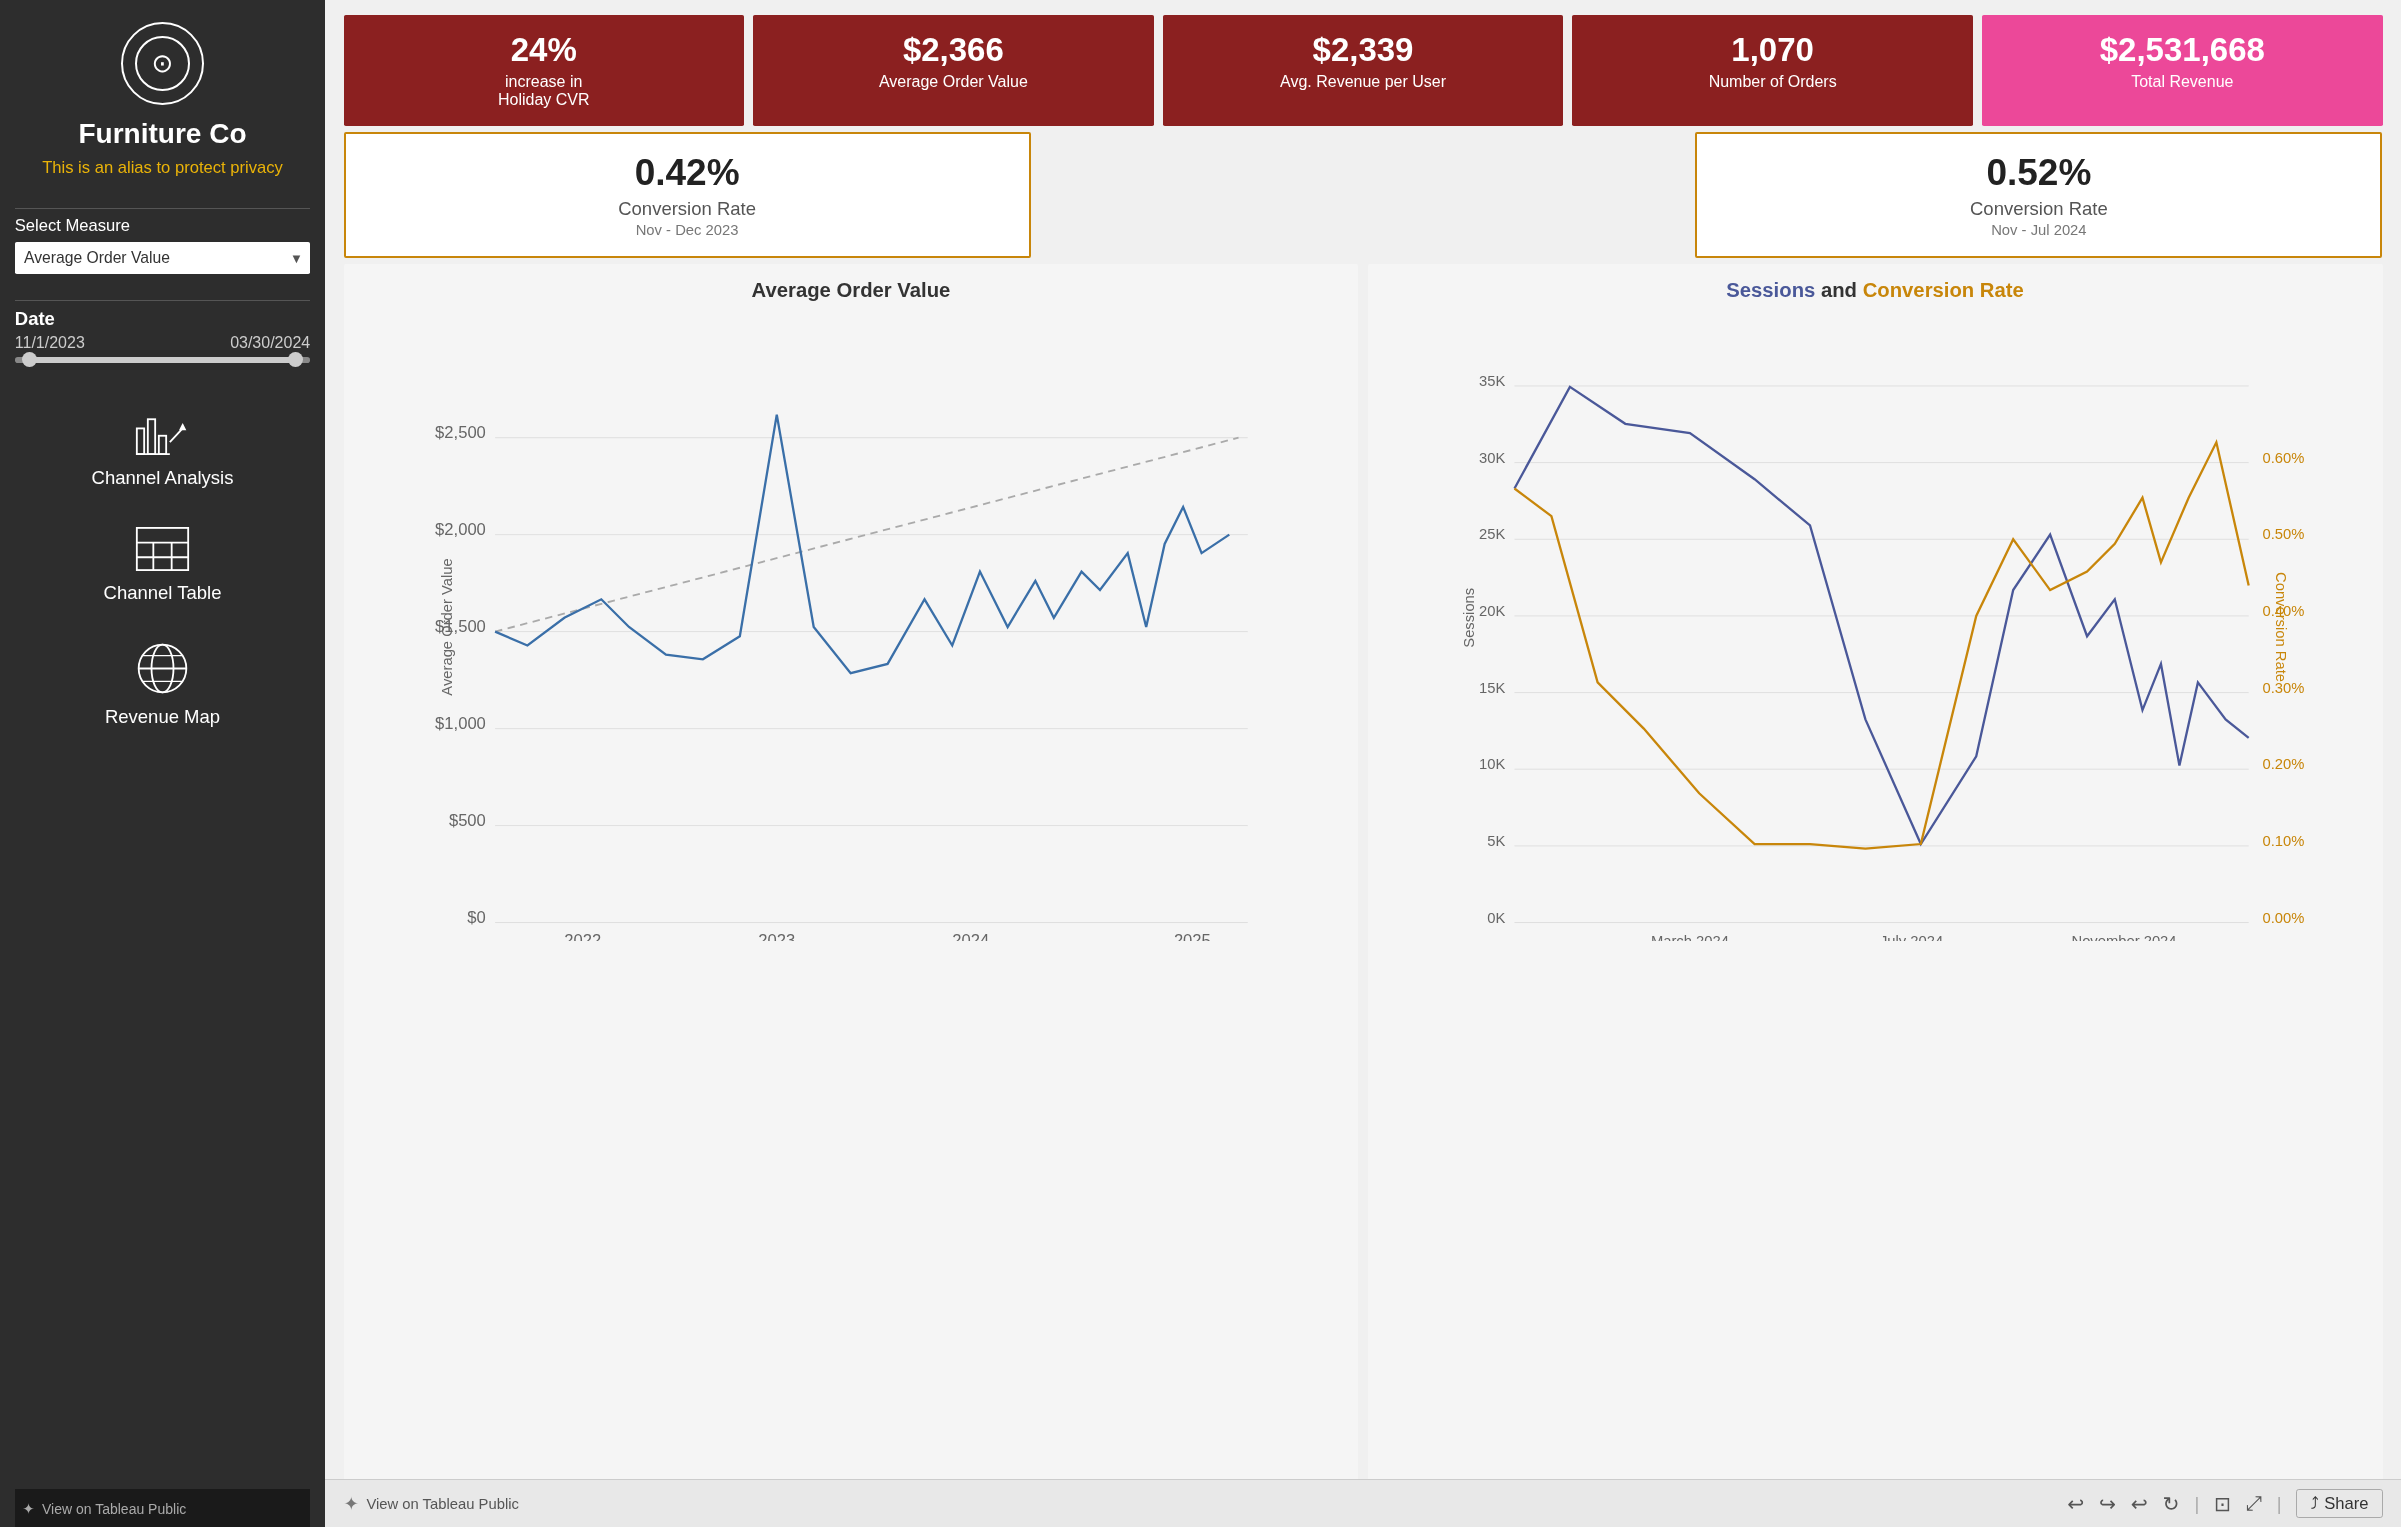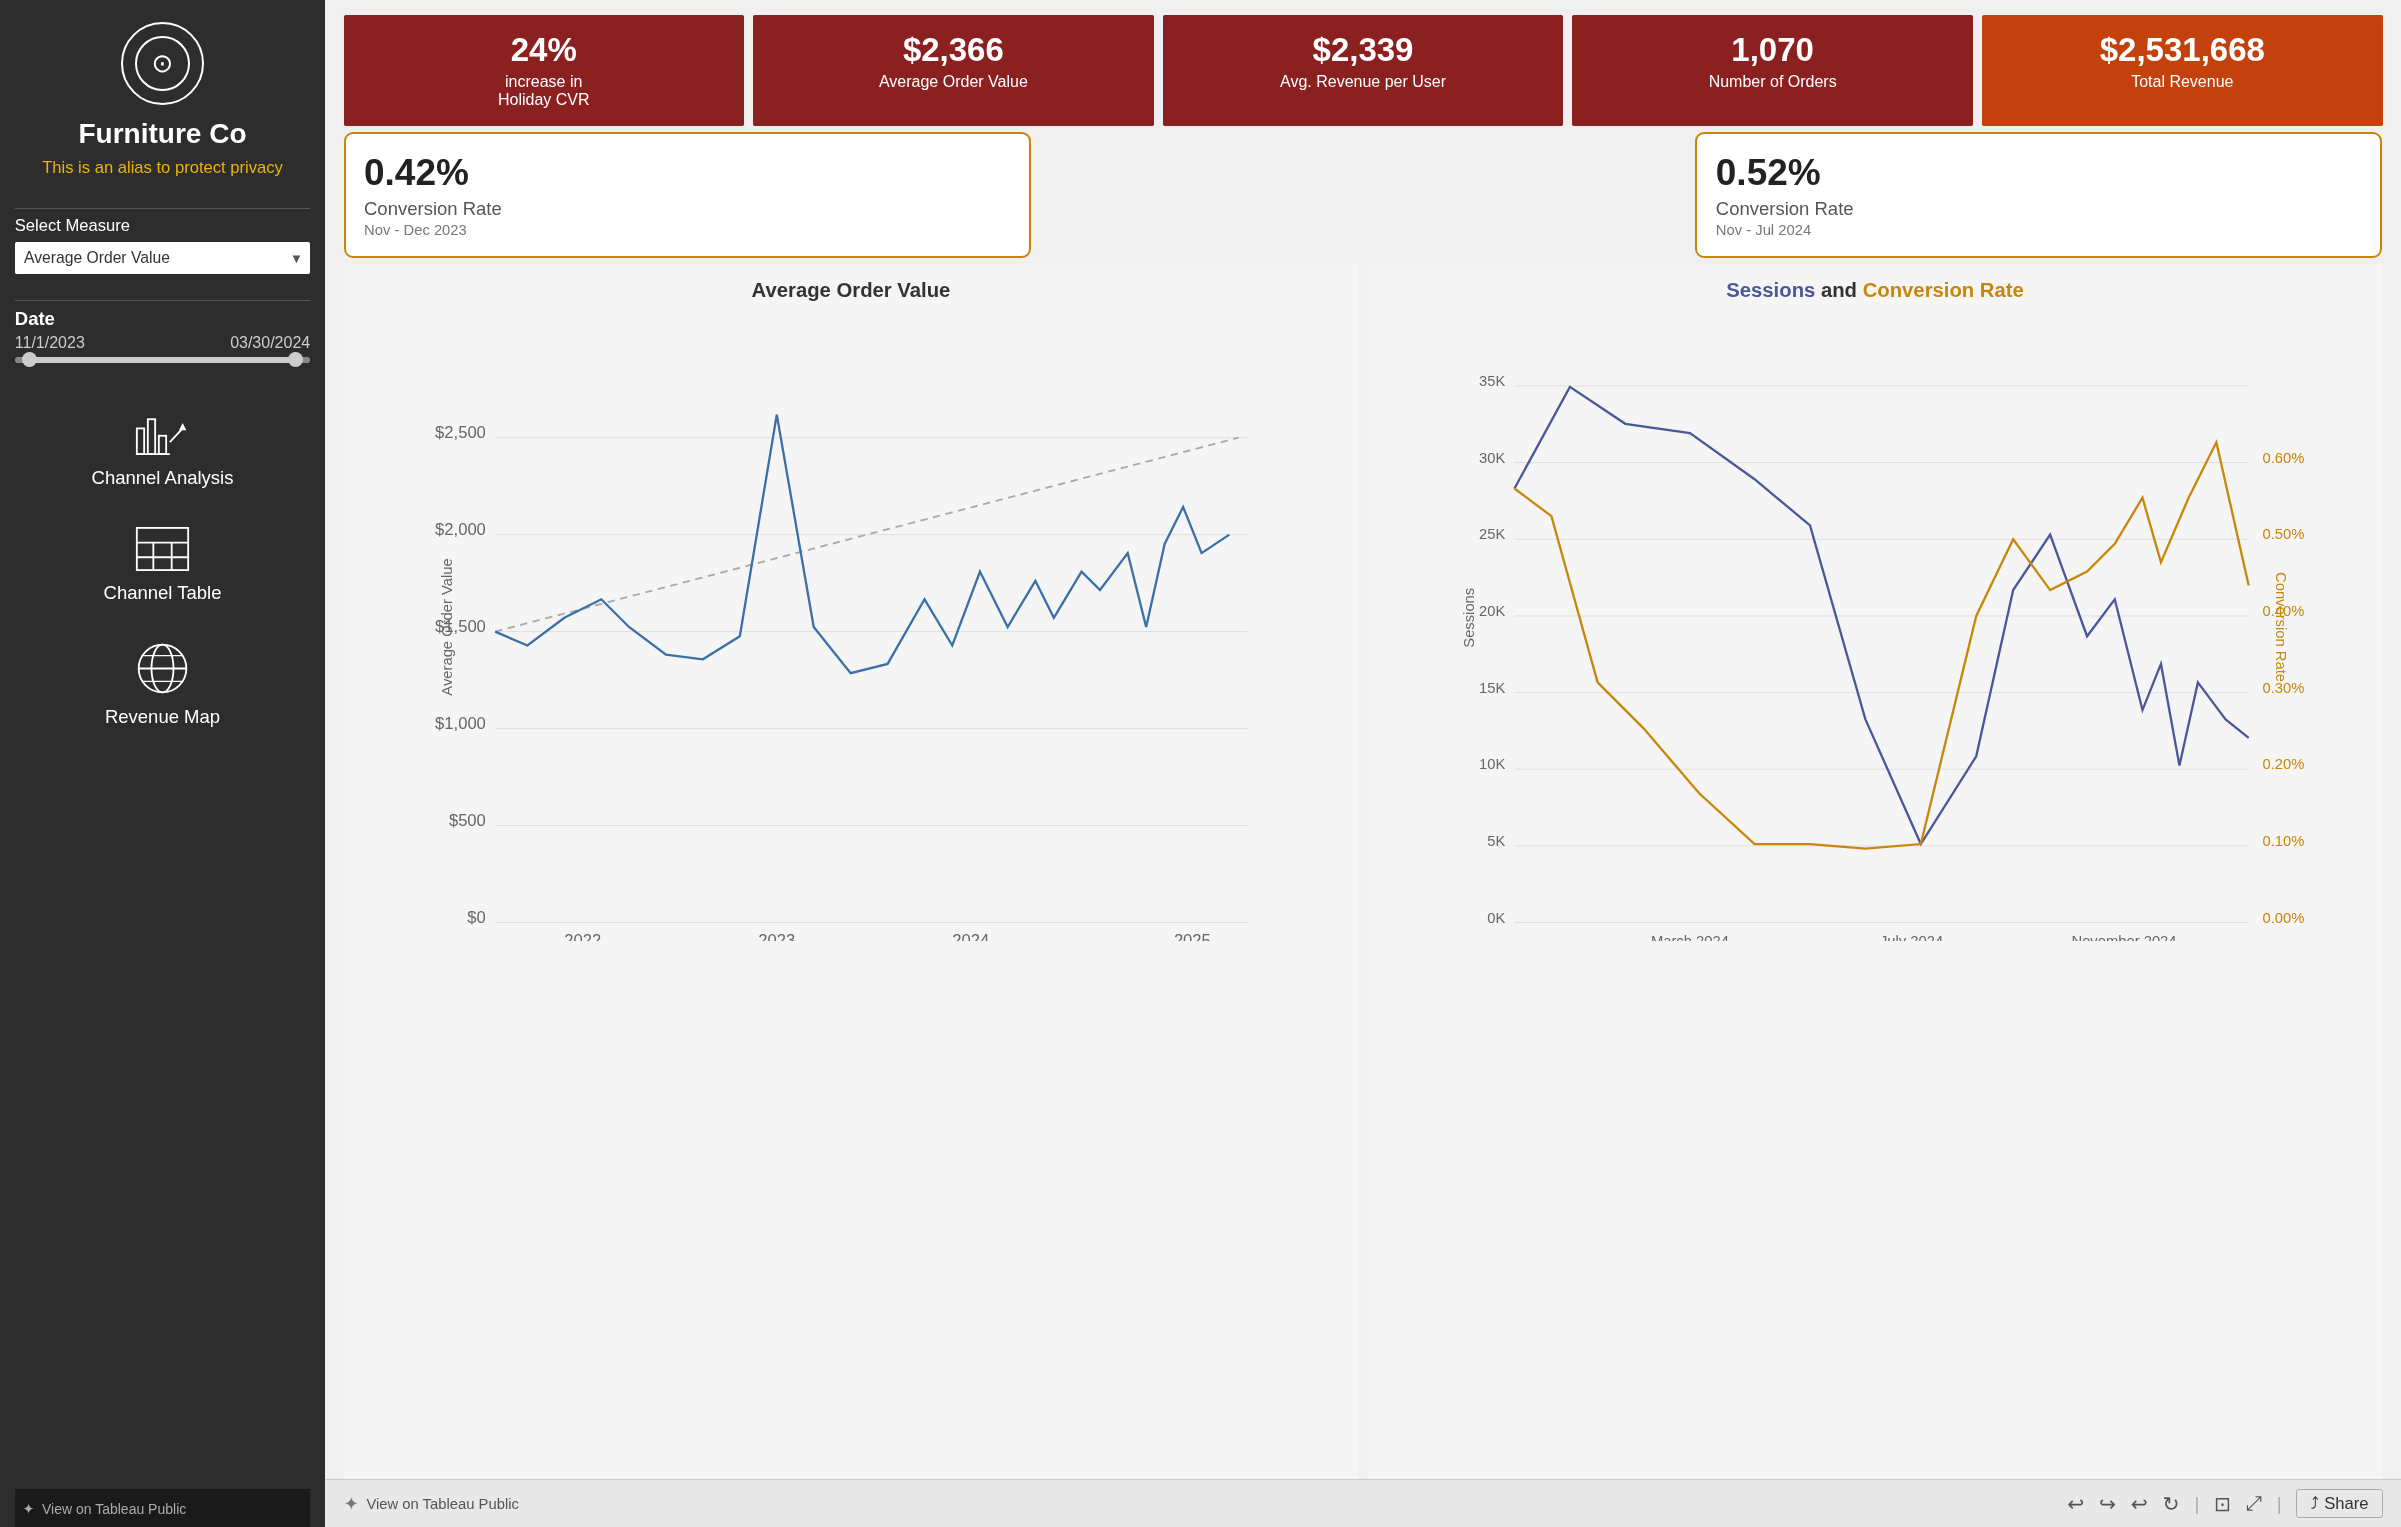--- a/index.html
+++ b/index.html
@@ -109,21 +109,22 @@
     .kpi-value { font-size: 33px; font-weight: bold; }
     .kpi-label { font-size: 16px; margin-top: 3.7px; }
 
     
     .cvr-row { display: flex; gap: 9.2px; }
     .cvr-card {
       flex: 1;
       background: #fff;
       border: 2.8px solid #c8860a;
       padding: 18.5px;
-      border-radius: 9px;
+      text-align: center;
+      border-radius: 2px;
     }
     .cvr-value { font-size: 37px; font-weight: bold; color: #222; }
     .cvr-label { font-size: 18.5px; color: #555; margin-top: 3.7px; }
     .cvr-date { font-size: 14.8px; color: #777; margin-top: 1.8px; }
     .cvr-spacer { flex: 1; background: transparent; border: none; }
 
     
     .charts-row { display: flex; gap: 9.2px; flex: 1; }
     .chart-container {
       flex: 1;
@@ -268,21 +269,21 @@
       <div class="kpi-label">Average Order Value</div>
     </div>
     <div class="kpi-card" style="background:#8b2020">
       <div class="kpi-value">$2,339</div>
       <div class="kpi-label">Avg. Revenue per User</div>
     </div>
     <div class="kpi-card" style="background:#8b2020">
       <div class="kpi-value">1,070</div>
       <div class="kpi-label">Number of Orders</div>
     </div>
-    <div class="kpi-card" style="background:#c2410c">
+    <div class="kpi-card" style="background:#ec4899">
       <div class="kpi-value">$2,531,668</div>
       <div class="kpi-label">Total Revenue</div>
     </div>
   </div>
 
   <div class="cvr-row">
     <div class="cvr-card">
       <div class="cvr-value">0.42%</div>
       <div class="cvr-label">Conversion Rate</div>
       <div class="cvr-date">Nov - Dec 2023</div>

